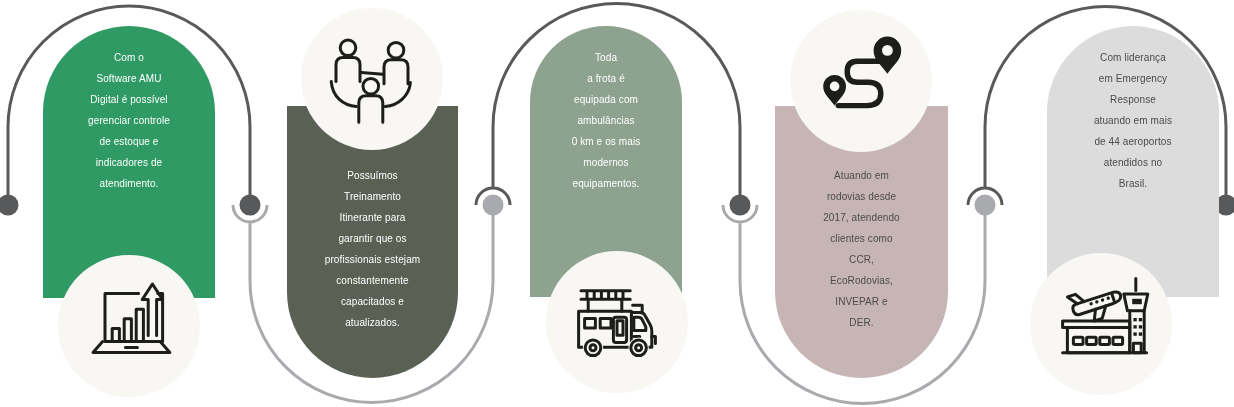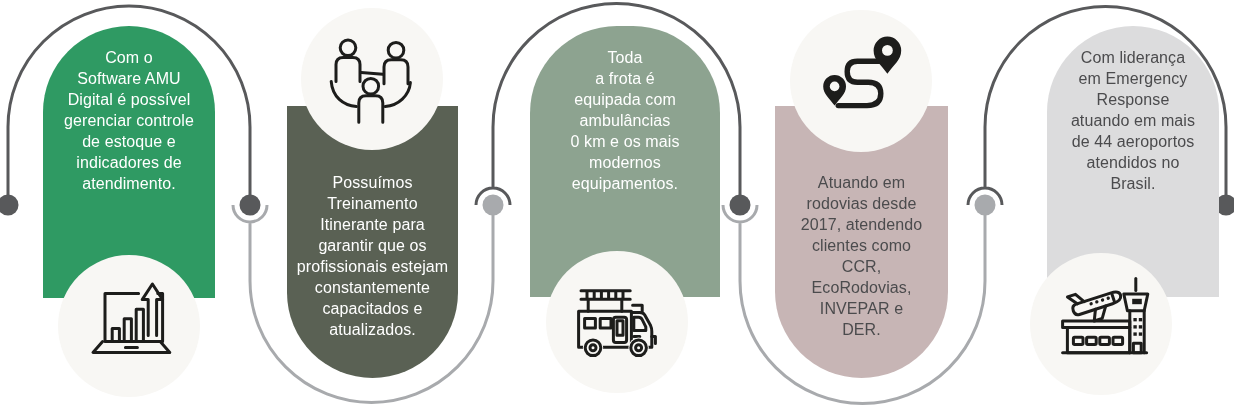--- a/index.html
+++ b/index.html
@@ -8,29 +8,29 @@
     font-family:"Liberation Sans",sans-serif;overflow:hidden;
   }
   .connector{position:absolute;left:0;top:0;z-index:0;}
   .s-dark{stroke:var(--line-dark);stroke-width:3;fill:none;}
   .s-light{stroke:var(--line-light);stroke-width:3;fill:none;}
   .f-dark{fill:var(--line-dark);}
   .f-light{fill:var(--line-light);}
   .card{position:absolute;z-index:1;background:var(--card-bg);}
   .c1{left:43px;top:26px;width:172px;height:272px;border-radius:86px 86px 0 0;}
   .c2{left:287px;top:106px;width:171px;height:272px;border-radius:0 0 86px 86px;}
-  .c3{left:530px;top:26px;width:190px;height:271px;border-radius:87px 87px 0 0;}
+  .c3{left:530px;top:26px;width:152px;height:271px;border-radius:87px 87px 0 0;}
   .c4{left:775px;top:106px;width:173px;height:272px;border-radius:0 0 87px 87px;}
   .c5{left:1015px;top:26px;width:172px;height:271px;border-radius:86px 86px 0 0;margin-left:32px;}
   .card-text{
     position:absolute;left:2px;right:2px;text-align:center;
-    font-size:16px;line-height:21px;letter-spacing:.1px;white-space:pre-line;
+    font-size:10px;line-height:21px;letter-spacing:.1px;white-space:pre-line;
   }
   .icon-bottom .card-text{top:21px;}
-  .icon-top .card-text{top:66px;}
+  .icon-top .card-text{top:59px;}
   .t-light{color:var(--text-light);}
   .t-dark{color:var(--text-dark);}
   .icon-circle{
     position:absolute;z-index:2;width:142px;height:142px;border-radius:50%;
     background:var(--circle-bg);display:flex;align-items:center;justify-content:center;
   }
   .ic1{left:58px;top:255px;}
   .ic2{left:301px;top:8px;}
   .ic3{left:546px;top:251px;}
   .ic4{left:790px;top:10px;}

